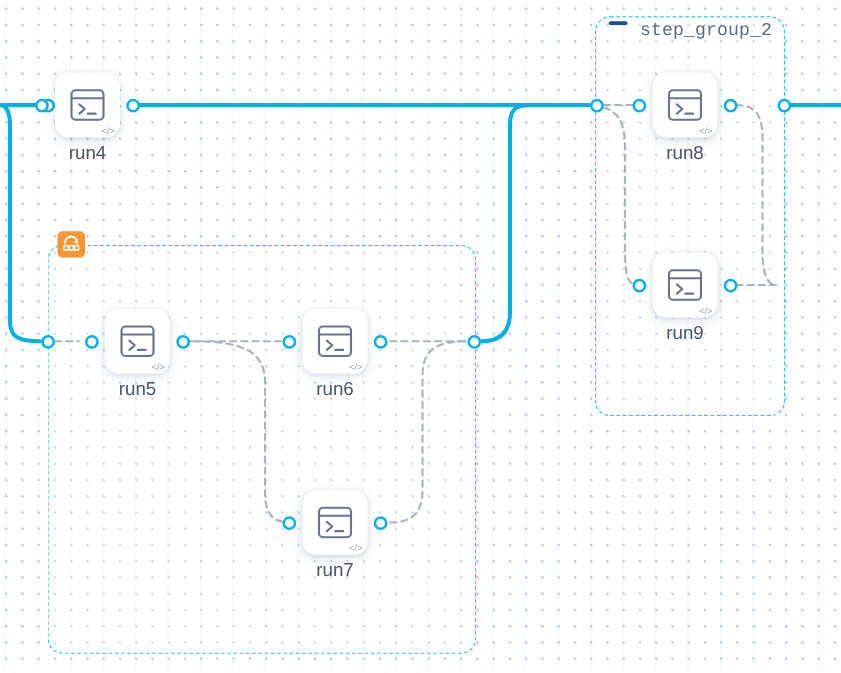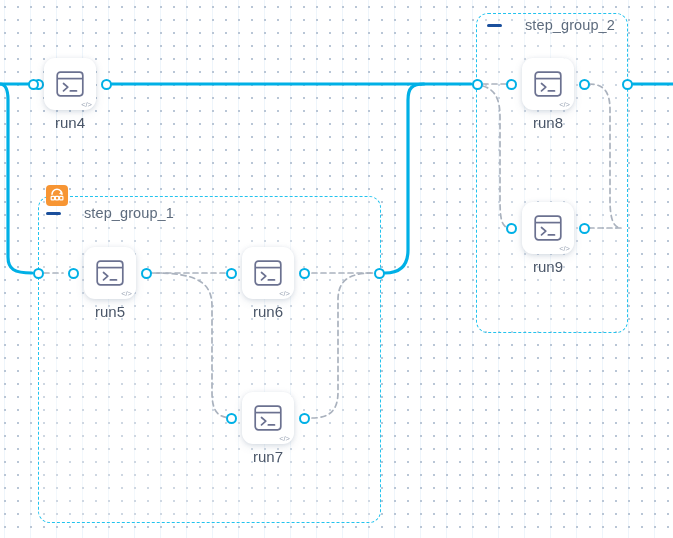--- a/index.html
+++ b/index.html
@@ -36,23 +36,23 @@
   .group-box {
     position: absolute;
     border: 1.6px dashed #22c3ee;
     border-radius: 12px;
     background: rgba(255,255,255,0.30);
   }
 
   .group-label {
     position: absolute;
     display: flex;
-    align-items: center;
-    gap: 23px;
+    gap: 10px;
     white-space: nowrap;
+    font-family: Liberation Mono, monospace;
   }
   .group-toggle {
     display: inline-block;
     width: 15px; height: 3px;
     border-radius: 2px;
     background: #1a4f9c;
     flex: 0 0 auto;
   }
   .group-name {
     font-size: 14.5px;
@@ -176,24 +176,20 @@
   <div class="group-badge" id="group-badge-0" style="left:46px; top:185px;">
     <svg width="16" height="15" viewBox="0 0 16 15" aria-hidden="true">
       <path d="M3 6.2 A5 5 0 0 1 13 6.2" stroke="#ffffff" stroke-width="1.5" fill="none" stroke-linecap="round"></path>
       <path d="M12.4 3.2 L13.4 6.6 L10.0 6.0 Z" fill="#ffffff"></path>
       <rect x="2.2" y="8.4" width="3.3" height="3.5" rx="0.6" fill="none" stroke="#ffffff" stroke-width="1.2"></rect>
       <rect x="6.4" y="8.4" width="3.3" height="3.5" rx="0.6" fill="none" stroke="#ffffff" stroke-width="1.2"></rect>
       <rect x="10.6" y="8.4" width="3.3" height="3.5" rx="0.6" fill="none" stroke="#ffffff" stroke-width="1.2"></rect>
     </svg>
   </div>
 
-  <div class="group-label" id="group-label-0" style="left:46px; top:205px;">
-    <span class="group-toggle"></span>
-    <span class="group-name">step_group_1</span>
-  </div>
 
   <div class="group-label" id="group-label-1" style="left:487px; top:17px;">
     <span class="group-toggle"></span>
     <span class="group-name">step_group_2</span>
   </div>
 
   <div class="junction" style="left:32.5px;  top:78.5px;"></div>
   <div class="junction" style="left:32.5px;  top:267.5px;"></div>
   <div class="junction" style="left:373.5px; top:267.5px;"></div>
   <div class="junction" style="left:471.5px; top:78.5px;"></div>

